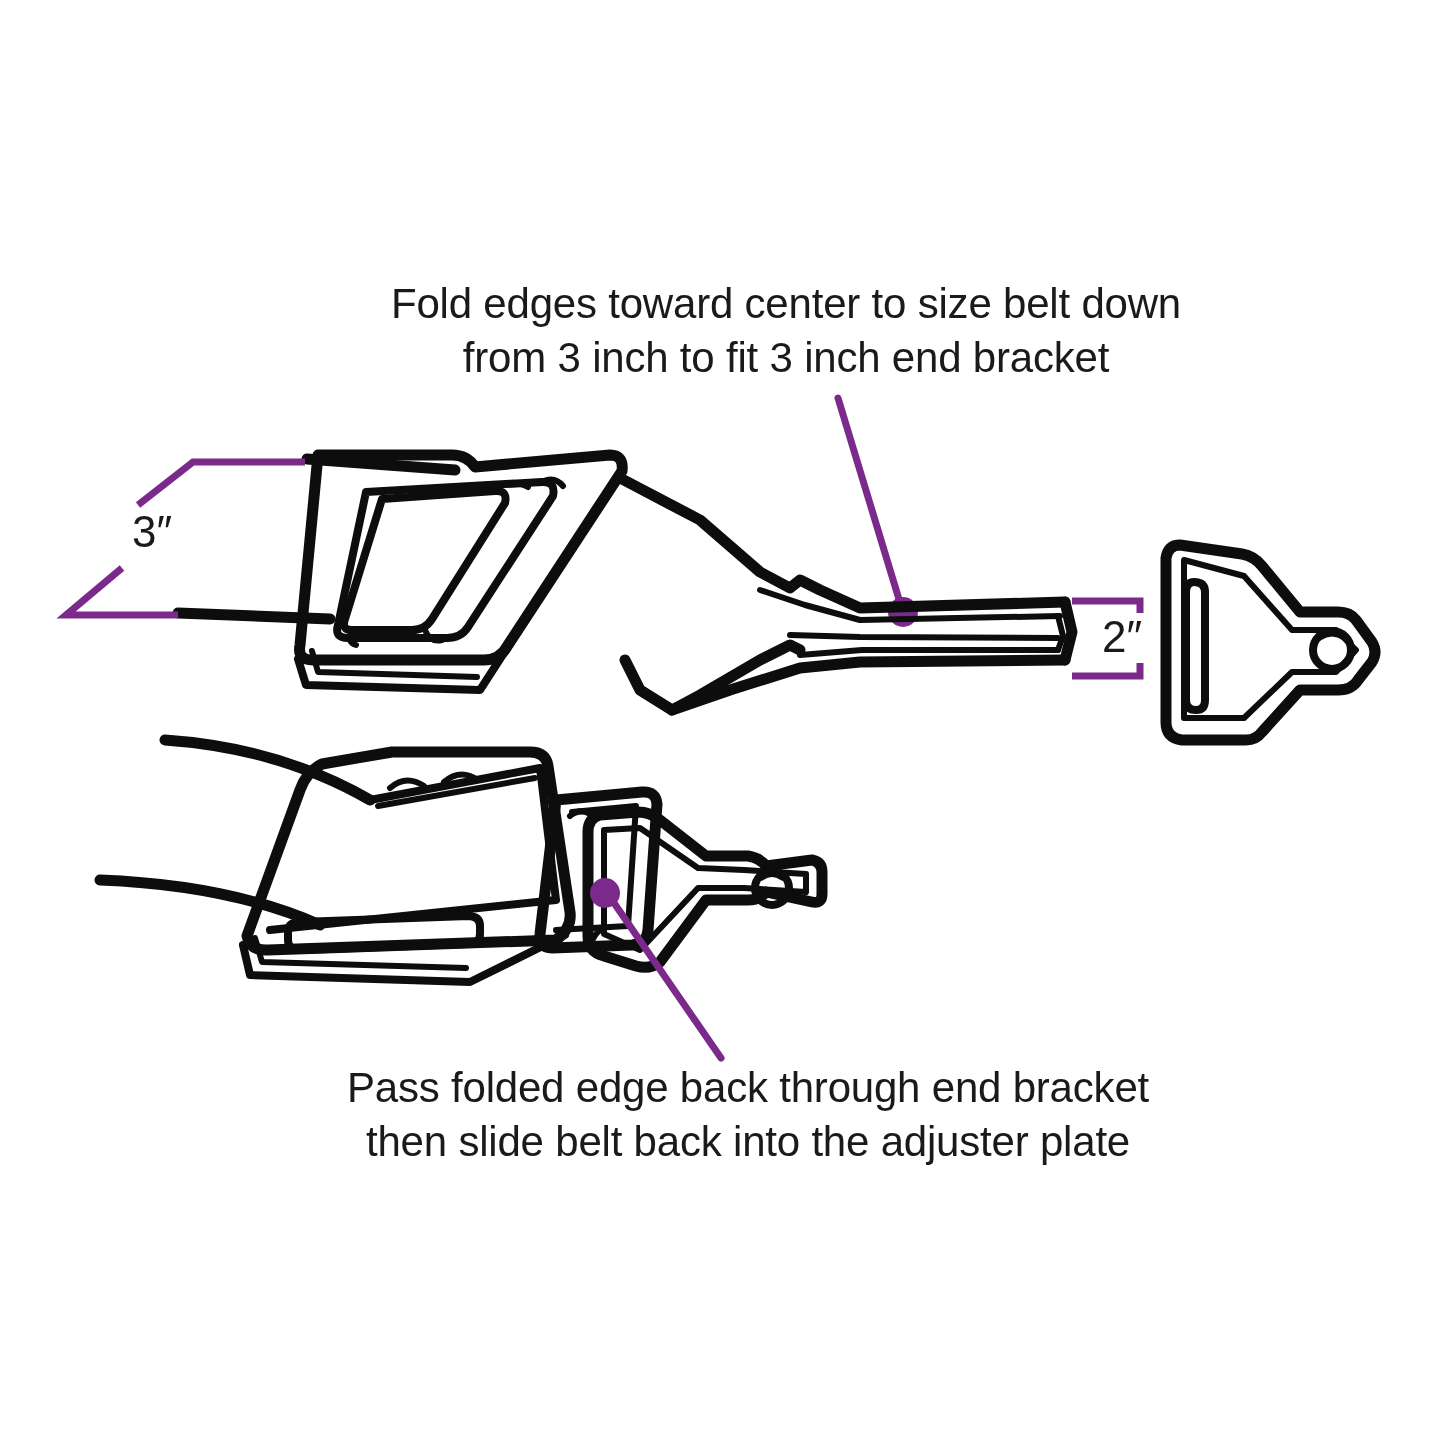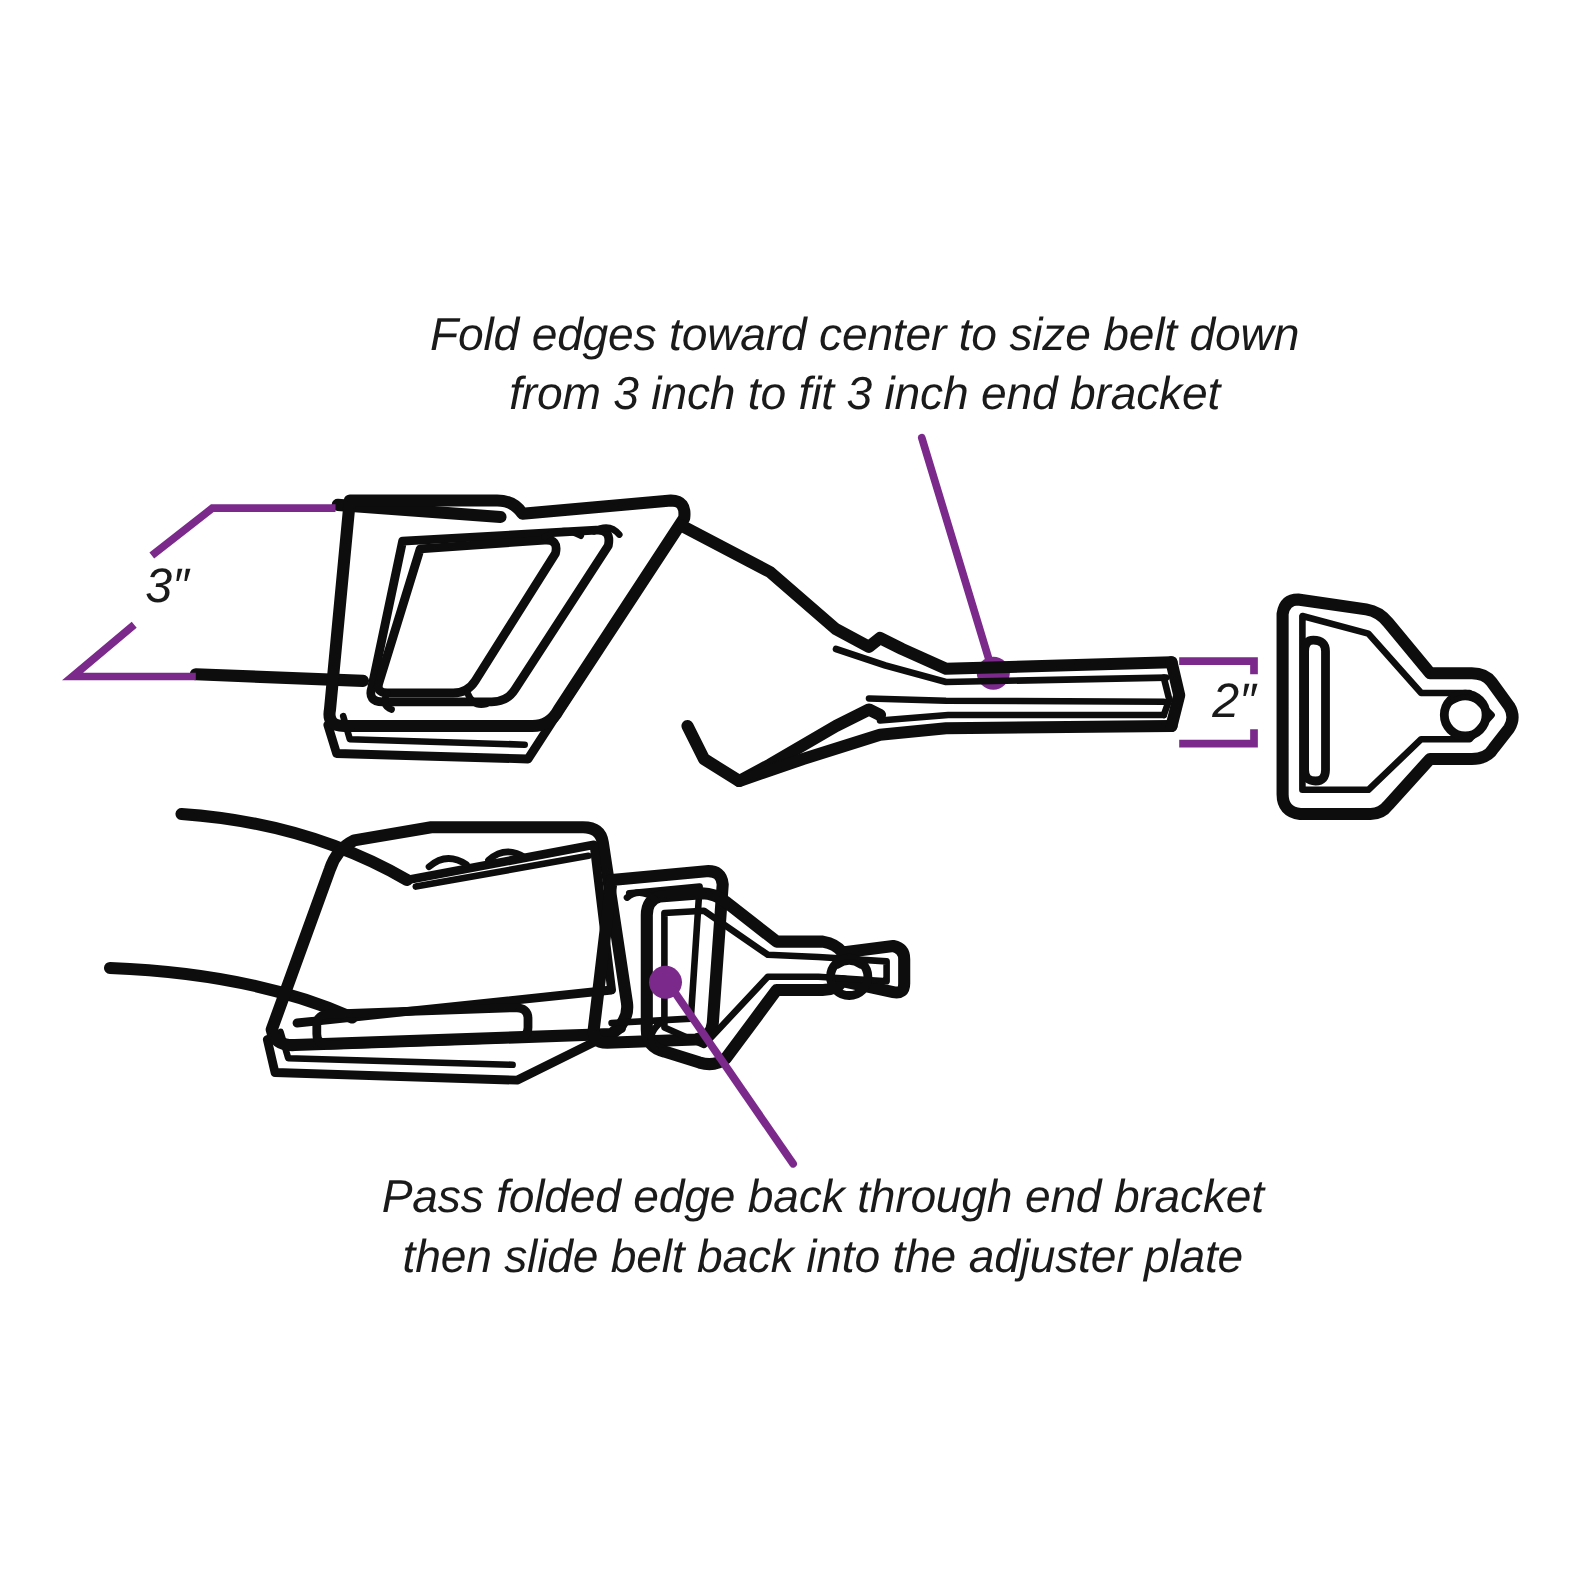--- a/index.html
+++ b/index.html
@@ -12,21 +12,20 @@
     width: 1450px;
     height: 1450px;
     overflow: hidden;
     font-family: "Liberation Sans", "DejaVu Sans", sans-serif;
   }
   #stage {
     position: relative;
     width: 1212px;
     height: 1450px;
     background: #ffffff;
-    font-style: italic;
   }
   #stage svg {
     position: absolute;
     top: 0;
     left: 0;
     width: 1450px;
     height: 1450px;
     display: block;
   }
   .caption-text {

